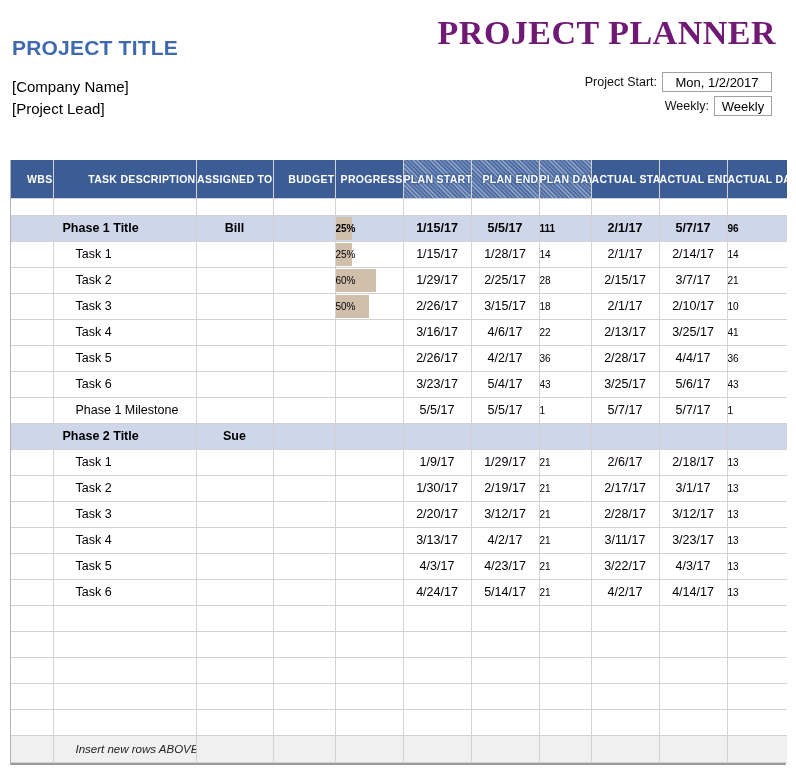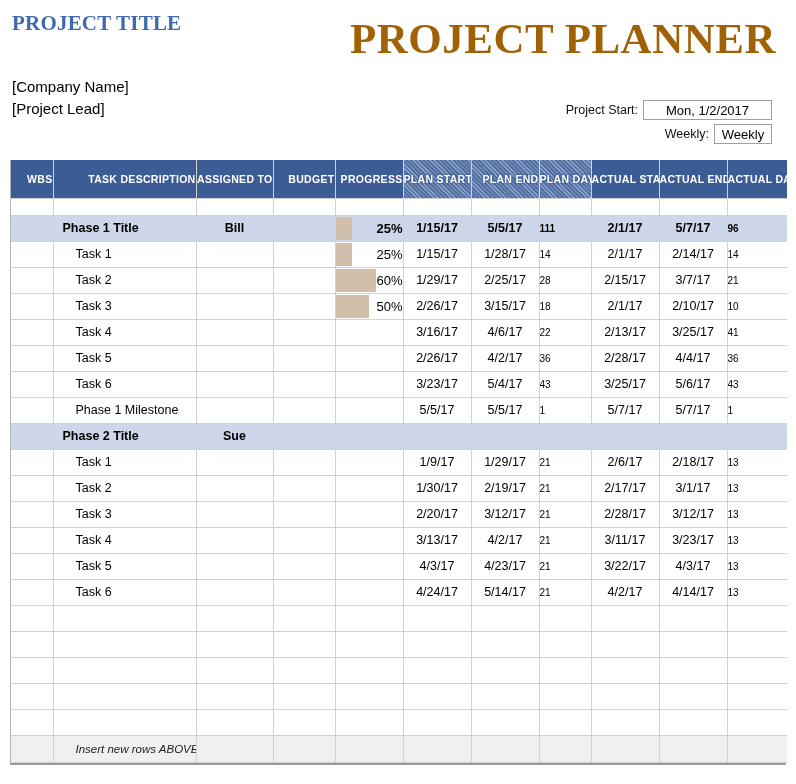--- a/index.html
+++ b/index.html
@@ -17,55 +17,55 @@
 
   
   .header {
     position: relative;
     height: 160px;
     padding: 0;
   }
   .project-title {
     position: absolute;
     left: 12px;
-    top: 11px;
+    top: 36px;
     font-size: 21px;
     font-weight: bold;
     color: #3f6aad;
     letter-spacing: 0.2px;
-    font-family: Liberation Serif, serif;
+    font-family: Liberation Sans, sans-serif;
   }
   .planner-title {
     position: absolute;
     right: 20px;
     top: 14px;
-    font-size: 43px;
+    font-size: 34px;
     font-weight: bold;
-    color: #a16207;
+    color: #701a75;
     font-family: "Liberation Serif", serif;
     letter-spacing: 0.5px;
   }
   .company-name {
     position: absolute;
     left: 12px;
     top: 78px;
     font-size: 15px;
     color: #000;
   }
   .project-lead {
     position: absolute;
     left: 12px;
     top: 100px;
     font-size: 15px;
     color: #000;
   }
   .meta-block {
     position: absolute;
     right: 24px;
-    top: 100px;
+    top: 72px;
     width: 240px;
   }
   .meta-row {
     display: flex;
     align-items: center;
     justify-content: flex-end;
     margin-bottom: 4px;
   }
   .meta-label {
     font-size: 12.5px;
@@ -76,21 +76,21 @@
   .meta-value {
     border: 1px solid #a0a0a0;
     background: #ffffff;
     font-size: 13px;
     text-align: center;
     padding: 2px 6px;
     box-sizing: border-box;
     height: 20px;
     line-height: 15px;
   }
-  .meta-value.wide { width: 129px; }
+  .meta-value.wide { width: 110px; }
   .meta-value.narrow { width: 58px; }
 
   
   .grid-wrap {
     margin: 0 10px;
     border-left: 1px solid #b4b4b4;
     border-right: 1px solid #b4b4b4;
     border-bottom: 2px solid #9a9a9a;
     box-sizing: border-box;
   }
@@ -166,23 +166,23 @@
     color: #222;
   }
   .c-assigned { text-align: center; font-size: 12.5px; }
   .c-budget { text-align: center; }
   .c-num { text-align: left; font-size: 10px; }
   .c-date { text-align: center; font-size: 12.5px; }
 
   
   .c-progress {
     position: relative;
-    text-align: right;
+    text-align: left;
     padding-right: 9px;
-    font-size: 13px;
+    font-size: 10px;
   }
   .c-progress .bar {
     position: absolute;
     left: 0;
     top: 1px;
     bottom: 1px;
     background: #cfbfab;
     z-index: 0;
   }
   .c-progress .pct {

